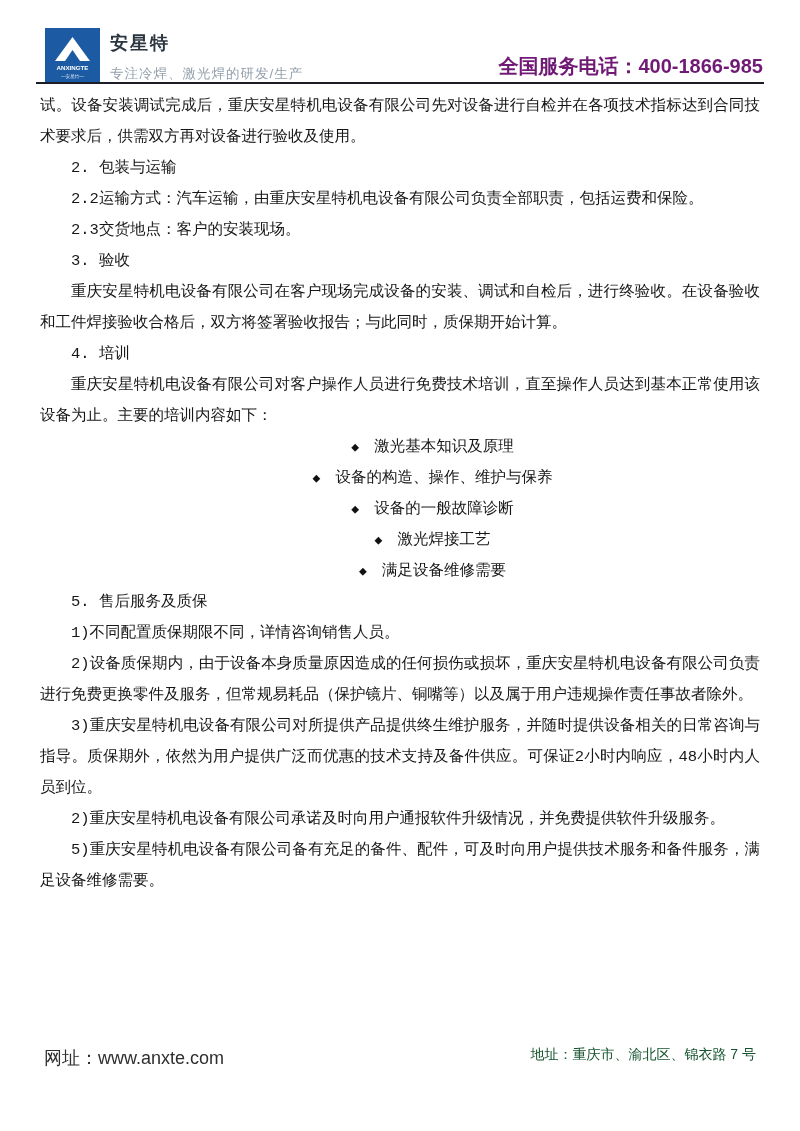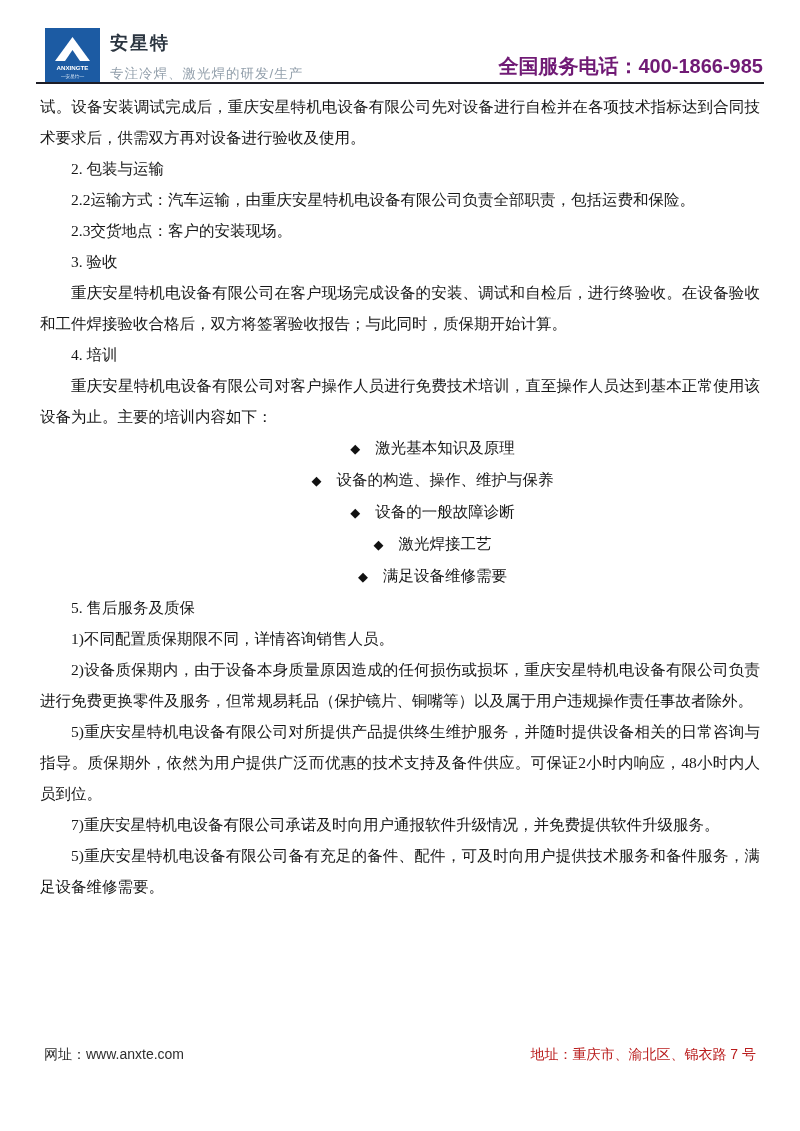--- a/index.html
+++ b/index.html
@@ -54,46 +54,46 @@
   
   .doc-body {
     position: absolute;
     left: 40px; right: 40px; top: 91px;
     font-family: "Liberation Serif", "DejaVu Serif", serif;
     font-size: 15.5px;
     line-height: 31px;
     color: #161616;
     text-align: justify;
   }
-  .doc-body p { margin: 0; }
+  .doc-body p { margin: 0; font-family: Liberation Mono, monospace; }
   .doc-body p.indent { text-indent: 2em; }
   .doc-body p.continuation { text-indent: 0; }
   .doc-body p.bullet {
     text-indent: 0;
     padding-left: 65px;
     text-align: center;
   }
   .doc-body p.bullet .glyph {
     font-size: 13px;
     margin-right: 15px;
     color: #111;
   }
 
   
   .footer-left {
     position: absolute;
     left: 44px; top: 1046px;
-    font-size: 14px;
+    font-size: 18px;
     color: #2e2e2e;
   }
   .footer-right {
     position: absolute;
     right: 44px; top: 1046px;
     font-size: 14px;
-    color: #b91c1c;
+    color: #14532d;
   }
 </style>
 </head>
 <body>
 
 <div class="page">
 
   <svg class="logo" viewBox="0 0 55 55" xmlns="http://www.w3.org/2000/svg">
     <rect x="0" y="0" width="55" height="55" fill="#1c5ba3"></rect>
     <g>
@@ -121,21 +121,21 @@
       <p class="indent">4. 培训</p>
       <p class="indent">重庆安星特机电设备有限公司对客户操作人员进行免费技术培训，直至操作人员达到基本正常使用该设备为止。主要的培训内容如下：</p>
       <p class="bullet"><span class="glyph">◆</span><span>激光基本知识及原理</span></p>
       <p class="bullet"><span class="glyph">◆</span><span>设备的构造、操作、维护与保养</span></p>
       <p class="bullet"><span class="glyph">◆</span><span>设备的一般故障诊断</span></p>
       <p class="bullet"><span class="glyph">◆</span><span>激光焊接工艺</span></p>
       <p class="bullet"><span class="glyph">◆</span><span>满足设备维修需要</span></p>
       <p class="indent">5. 售后服务及质保</p>
       <p class="indent">1)不同配置质保期限不同，详情咨询销售人员。</p>
       <p class="indent">2)设备质保期内，由于设备本身质量原因造成的任何损伤或损坏，重庆安星特机电设备有限公司负责进行免费更换零件及服务，但常规易耗品（保护镜片、铜嘴等）以及属于用户违规操作责任事故者除外。</p>
-      <p class="indent">5)重庆安星特机电设备有限公司对所提供产品提供终生维护服务，并随时提供设备相关的日常咨询与指导。质保期外，依然为用户提供广泛而优惠的技术支持及备件供应。可保证2小时内响应，48小时内人员到位。</p>
-      <p class="indent">7)重庆安星特机电设备有限公司承诺及时向用户通报软件升级情况，并免费提供软件升级服务。</p>
+      <p class="indent">3)重庆安星特机电设备有限公司对所提供产品提供终生维护服务，并随时提供设备相关的日常咨询与指导。质保期外，依然为用户提供广泛而优惠的技术支持及备件供应。可保证2小时内响应，48小时内人员到位。</p>
+      <p class="indent">2)重庆安星特机电设备有限公司承诺及时向用户通报软件升级情况，并免费提供软件升级服务。</p>
       <p class="indent">5)重庆安星特机电设备有限公司备有充足的备件、配件，可及时向用户提供技术服务和备件服务，满足设备维修需要。</p>
     </main>
 
   <div class="footer-left">网址：www.anxte.com</div>
   <div class="footer-right">地址：重庆市、渝北区、锦衣路 7 号</div>
 
 </div>
 
 </body></html>

